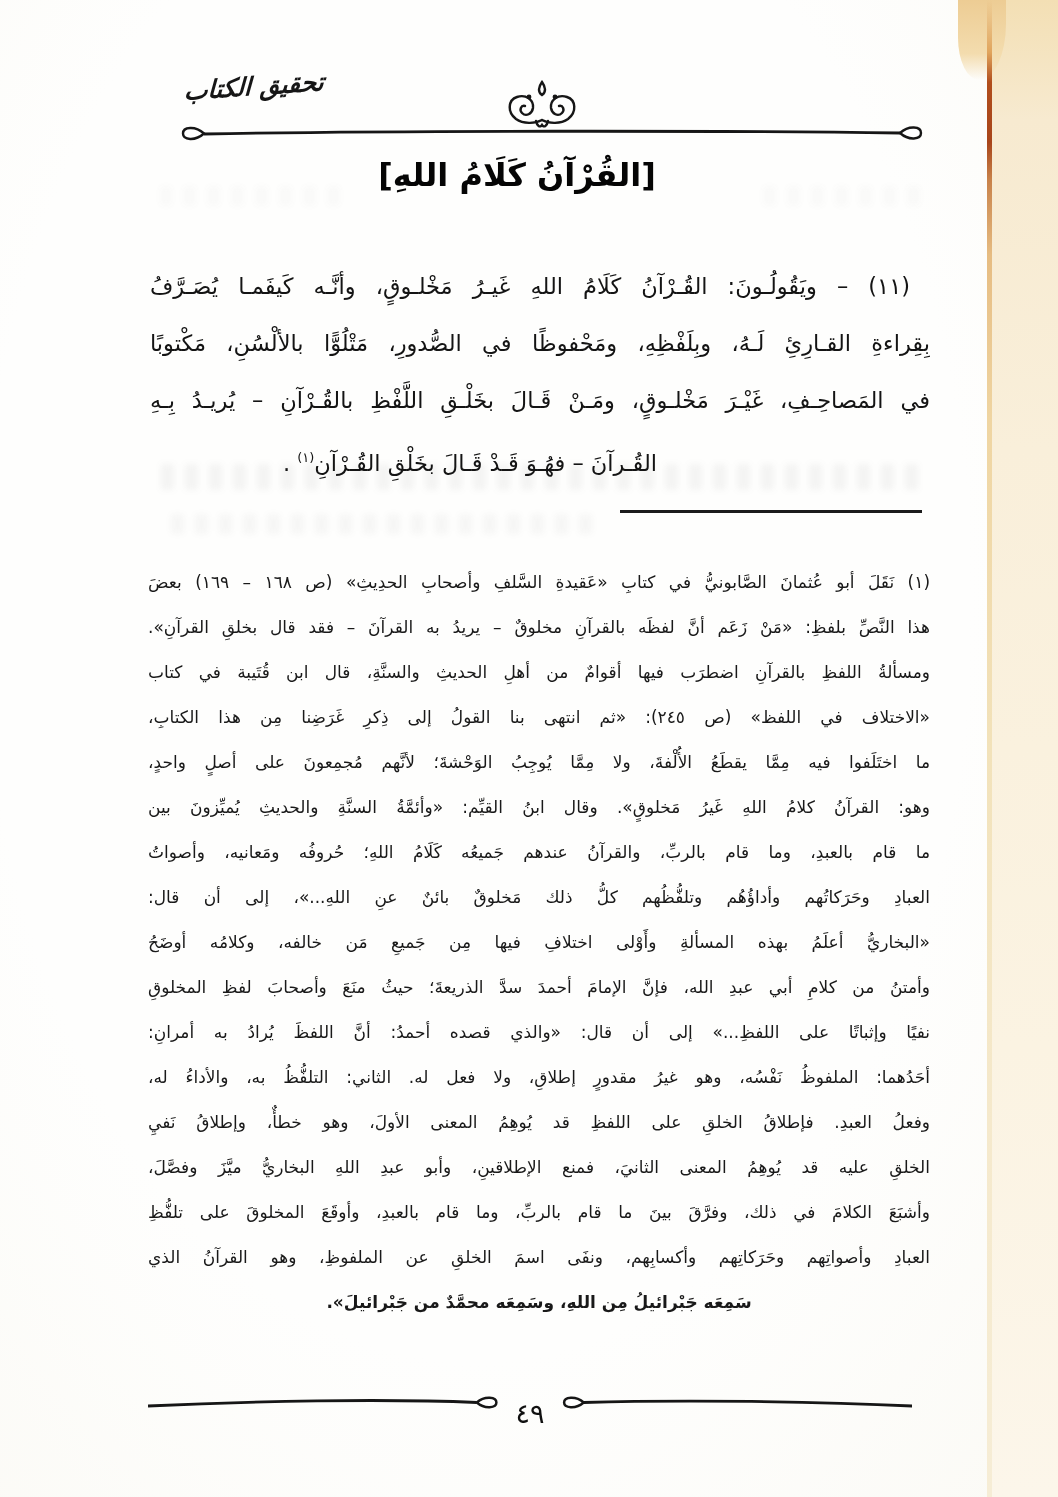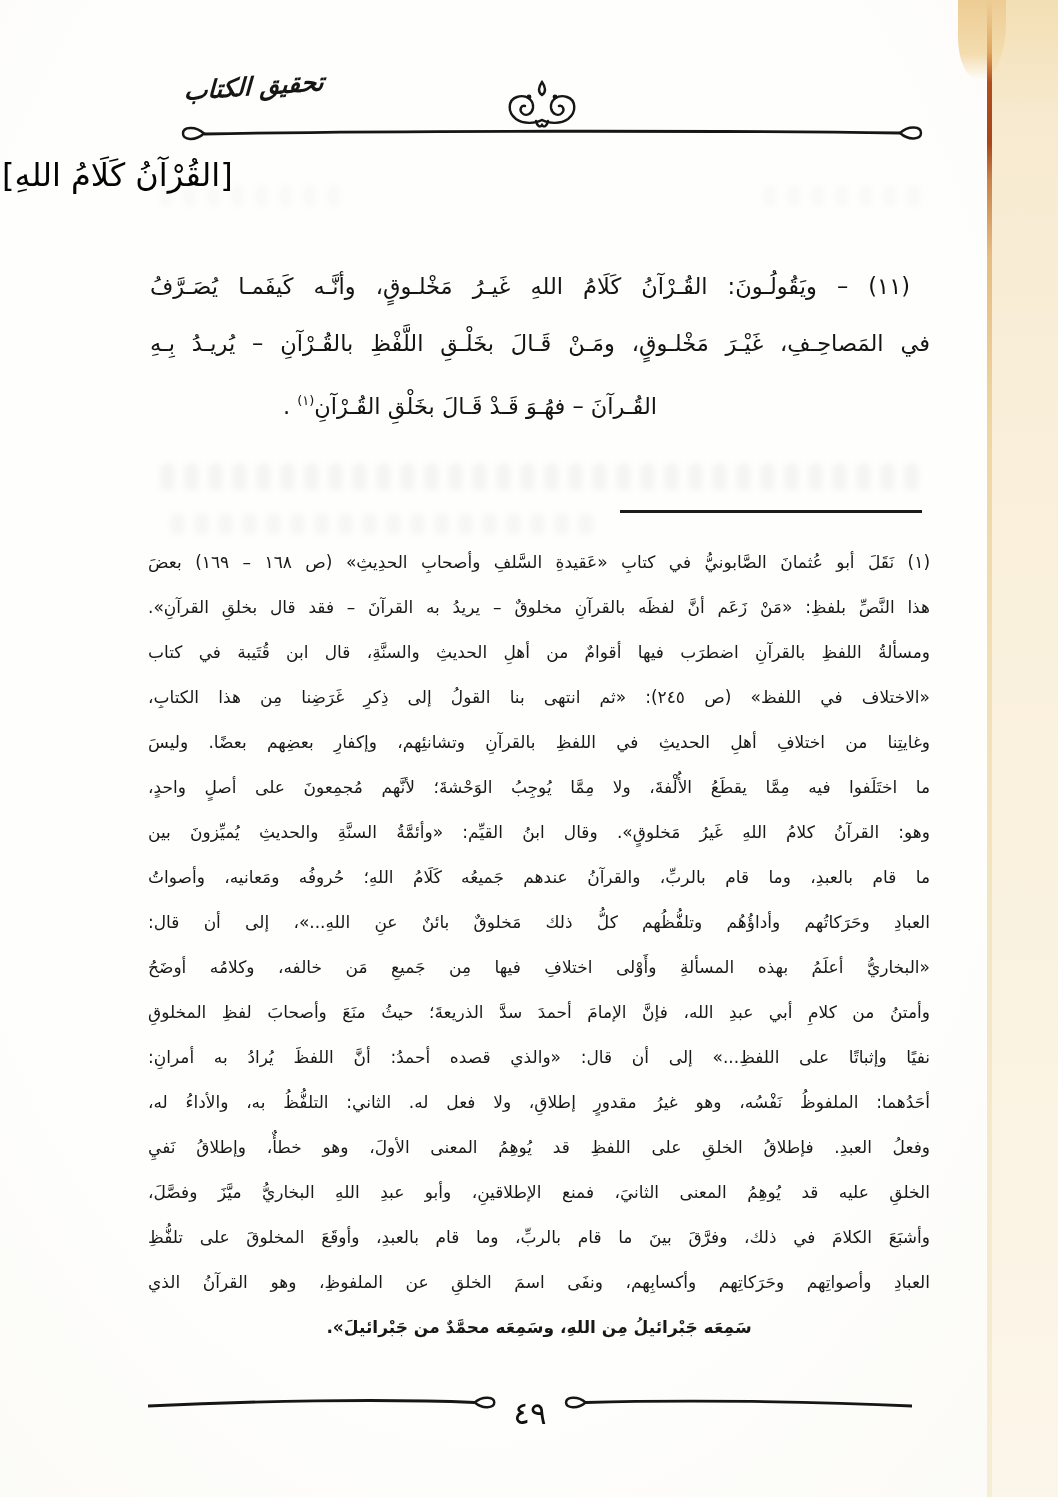--- a/index.html
+++ b/index.html
@@ -53,23 +53,23 @@
     position:absolute;
     background:repeating-linear-gradient(to left,rgba(110,110,110,.14) 0 13px,rgba(110,110,110,0) 13px 24px);
     filter:blur(3px);
   }
   .s1{top:464px;left:152px;width:766px;height:26px;opacity:.5;}
   .s2{top:514px;left:162px;width:430px;height:20px;opacity:.38;}
   .s3{top:186px;left:160px;width:180px;height:20px;opacity:.22;}
   .s4{top:186px;left:760px;width:160px;height:20px;opacity:.22;}
   
   .title{
-    position:absolute;top:156px;left:2px;width:1010px;margin:0;
-    text-align:left;
-    font-size:32px;font-weight:normal;color:#050505;
+    position:absolute;top:156px;left:12px;width:1010px;margin:0;
+    text-align:center;
+    font-size:32px;font-weight:bold;color:#050505;
   }
   
   .para{
     position:absolute;top:258px;right:128px;width:780px;
     font-size:22.5px;line-height:57px;color:#141414;
   }
   .pline{
     text-align:justify;text-align-last:justify;
     height:57px;overflow:hidden;white-space:normal;
   }
@@ -78,36 +78,36 @@
     text-align:right;text-align-last:center;
     padding-left:60px;padding-right:200px;
   }
   .fnref{font-size:13px;vertical-align:9px;}
   
   .fn-sep{
     position:absolute;top:510px;right:136px;width:302px;height:3px;
     background:#1c1c1c;
   }
   .footnote{
-    position:absolute;top:540px;right:128px;width:782px;
+    position:absolute;top:560px;right:128px;width:782px;
     font-size:17px;line-height:45px;color:#191919;
   }
   .fline{
     text-align:justify;text-align-last:justify;
     height:45px;overflow:hidden;
   }
   .fline.center{text-align-last:center;font-weight:bold;}
   
   .footer{
     position:absolute;top:1388px;left:148px;width:764px;height:30px;
     display:flex;align-items:center;gap:14px;
   }
   .footer svg{flex:1;height:24px;}
   .pagenum{
-    font-size:31px;color:#101010;line-height:1;
+    font-size:27px;color:#101010;line-height:1;
     padding:0 2px;
     margin-top:20px;
   }
 </style>
 </head>
 <body>
 
 <div class="page">
 
   <div class="edge-band"></div>
@@ -135,32 +135,32 @@
   <svg class="head-rule" width="748" height="30" viewBox="0 0 748 30">
     <path d="M26,16 C210,12.5 540,12.5 722,15" fill="none" stroke="#161616" stroke-width="2.8"></path>
     <path d="M26,15.5 C17,7.5 5,9 5,15.5 C5,22 17,23.5 26,15.5 Z" fill="#fff" stroke="#161616" stroke-width="2.4"></path>
     <path d="M722,15 C731,7 743,8.5 743,15 C743,21.5 731,23 722,15 Z" fill="#fff" stroke="#161616" stroke-width="2.4"></path>
   </svg>
 
   <h1 class="title">[القُرْآنُ كَلَامُ اللهِ]</h1>
 
   <div class="para">
     <div class="pline first">(١١) – ويَقُولُـونَ: القُـرْآنُ كَلَامُ اللهِ غَيـرُ مَخْلـوقٍ، وأنَّـه كَيفَمـا يُصَـرَّفُ</div>
+    <div class="pline">بِقِراءةِ القـارِئِ لَـهُ، وبِلَفْظِهِ، ومَحْفوظًا في الصُّدورِ، مَتْلُوًّا بالألْسُنِ، مَكْتوبًا</div>
     <div class="pline">في المَصاحِـفِ، غَيْـرَ مَخْلـوقٍ، ومَـنْ قَـالَ بخَلْـقِ اللَّفْظِ بالقُـرْآنِ – يُريـدُ بِـهِ</div>
     <div class="pline last"><span>القُـرآنَ – فهُـوَ قَـدْ قَـالَ بخَلْقِ القُـرْآنِ</span><sup class="fnref">(١)</sup><span> .</span></div>
   </div>
 
   <div class="fn-sep"></div>
 
   <div class="footnote">
     <div class="fline">(١) نَقَلَ أبو عُثمانَ الصَّابونيُّ في كتابِ «عَقيدةِ السَّلفِ وأصحابِ الحدِيثِ» (ص ١٦٨ – ١٦٩) بعضَ</div>
     <div class="fline">هذا النَّصِّ بلفظِ: «مَنْ زَعَم أنَّ لفظَه بالقرآنِ مخلوقٌ – يريدُ به القرآنَ – فقد قال بخلقِ القرآنِ».</div>
     <div class="fline">ومسألةُ اللفظِ بالقرآنِ اضطرَب فيها أقوامٌ من أهلِ الحديثِ والسنَّةِ، قال ابن قُتَيبة في كتاب</div>
     <div class="fline">«الاختلاف في اللفظ» (ص ٢٤٥): «ثم انتهى بنا القولُ إلى ذِكرِ غَرَضِنا مِن هذا الكتابِ،</div>
-    <div class="fline">وغايتِنا من اختلافِ أهلِ الحديثِ في اللفظِ بالقرآنِ وتشانئِهم، وإكفارِ بعضِهم بعضًا. وليسَ</div>
     <div class="fline">ما اختَلَفوا فيه مِمَّا يقطَعُ الأُلْفةَ، ولا مِمَّا يُوجِبُ الوَحْشةَ؛ لأنَّهم مُجمِعونَ على أصلٍ واحدٍ،</div>
     <div class="fline">وهو: القرآنُ كلامُ اللهِ غَيرُ مَخلوقٍ». وقال ابنُ القيِّم: «وأئمَّةُ السنَّةِ والحديثِ يُميِّزونَ بين</div>
     <div class="fline">ما قام بالعبدِ، وما قام بالربِّ، والقرآنُ عندهم جَميعُه كَلَامُ اللهِ؛ حُروفُه ومَعانيه، وأصواتُ</div>
     <div class="fline">العبادِ وحَرَكاتُهم وأداؤُهُم وتلفُّظُهم كلُّ ذلك مَخلوقٌ بائنٌ عنِ اللهِ...»، إلى أن قال:</div>
     <div class="fline">«البخاريُّ أعلَمُ بهذه المسألةِ وأَوْلى اختلافِ فيها مِن جَميعِ مَن خالفه، وكلامُه أوضَحُ</div>
     <div class="fline">وأمتنُ من كلامِ أبي عبدِ الله، فإنَّ الإمامَ أحمدَ سدَّ الذريعةَ؛ حيثُ منَعَ وأصحابَ لفظِ المخلوقِ</div>
     <div class="fline">نفيًا وإثباتًا على اللفظِ...» إلى أن قال: «والذي قصده أحمدُ: أنَّ اللفظَ يُرادُ به أمرانِ:</div>
     <div class="fline">أحَدُهما: الملفوظُ نَفْسُه، وهو غيرُ مقدورٍ إطلاقِ، ولا فعل له. الثاني: التلفُّظُ به، والأداءُ له،</div>
     <div class="fline">وفعلُ العبدِ. فإطلاقُ الخلقِ على اللفظِ قد يُوهِمُ المعنى الأولَ، وهو خطأٌ، وإطلاقُ نَفيِ</div>
     <div class="fline">الخلقِ عليه قد يُوهِمُ المعنى الثانيَ، فمنع الإطلاقينِ، وأبو عبدِ اللهِ البخاريُّ ميَّزَ وفصَّلَ،</div>

